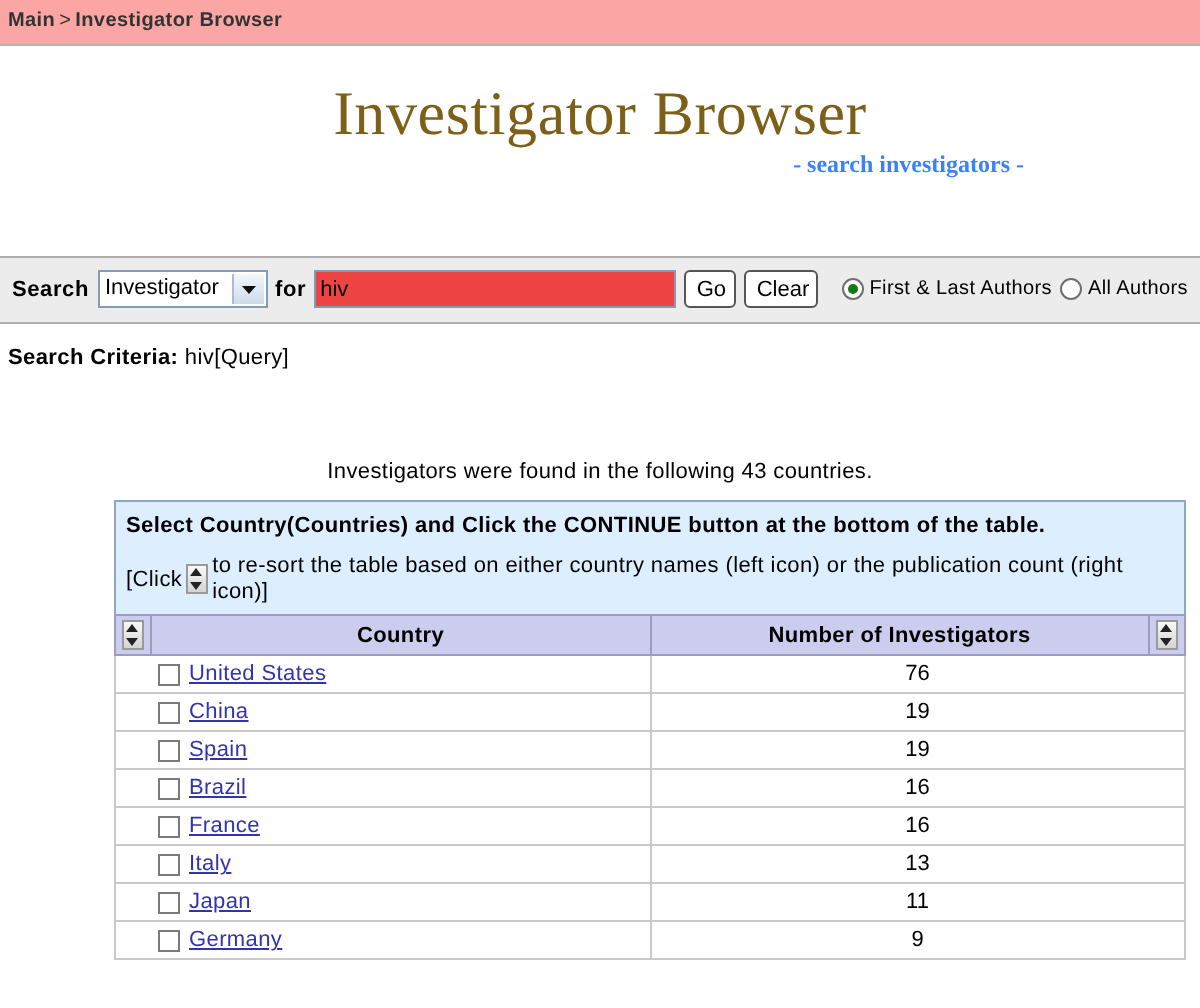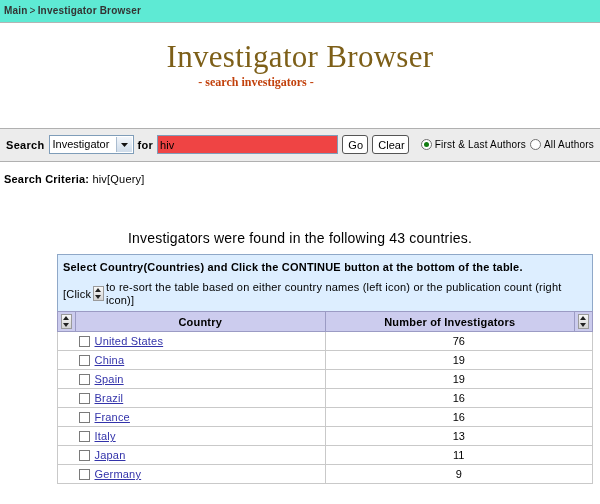--- a/index.html
+++ b/index.html
@@ -12,21 +12,21 @@
     overflow: hidden;
     background: #ffffff;
     font-family: "Liberation Sans", sans-serif;
     font-size: 11px;
     color: #000000;
   }
 
   
   .breadcrumb-bar {
     height: 23px;
-    background: #5eead4;
+    background: #fca5a5;
     border-bottom: 1px solid #b4b4b4;
     padding: 5px 0 0 4px;
     box-sizing: border-box;
     font-size: 10px;
     font-weight: bold;
     color: #333333;
     letter-spacing: 0.2px;
   }
   .breadcrumb-bar .crumb-sep {
     font-weight: normal;
@@ -44,24 +44,24 @@
     font-family: "Liberation Serif", serif;
     font-size: 31px;
     color: #7d5f18;
     line-height: 1.05;
     letter-spacing: 0.3px;
   }
   .app-subtitle {
     font-family: "Liberation Serif", serif;
     font-size: 12px;
     font-weight: bold;
-    color: #c2410c;
+    color: #3b82f6;
     margin-top: 1px;
     margin-right: 88px;
-    text-align: center;
+    text-align: right;
   }
 
   
   .search-bar {
     border-top: 1px solid #b0b0b0;
     border-bottom: 1px solid #b0b0b0;
     background: #ececec;
     height: 34px;
     display: flex;
     align-items: center;
@@ -174,21 +174,21 @@
   .criteria {
     padding: 11px 0 0 4px;
     font-size: 11px;
     letter-spacing: 0.2px;
   }
   .criteria b { font-weight: bold; }
 
   
   .found-line {
     text-align: center;
-    font-size: 14px;
+    font-size: 11px;
     margin-top: 45px;
     margin-bottom: 8px;
     letter-spacing: 0.2px;
   }
   .table-wrap {
     margin: 0 8px 0 57px;
     width: 536px;
   }
   .instructions {
     background: #ddeeff;

